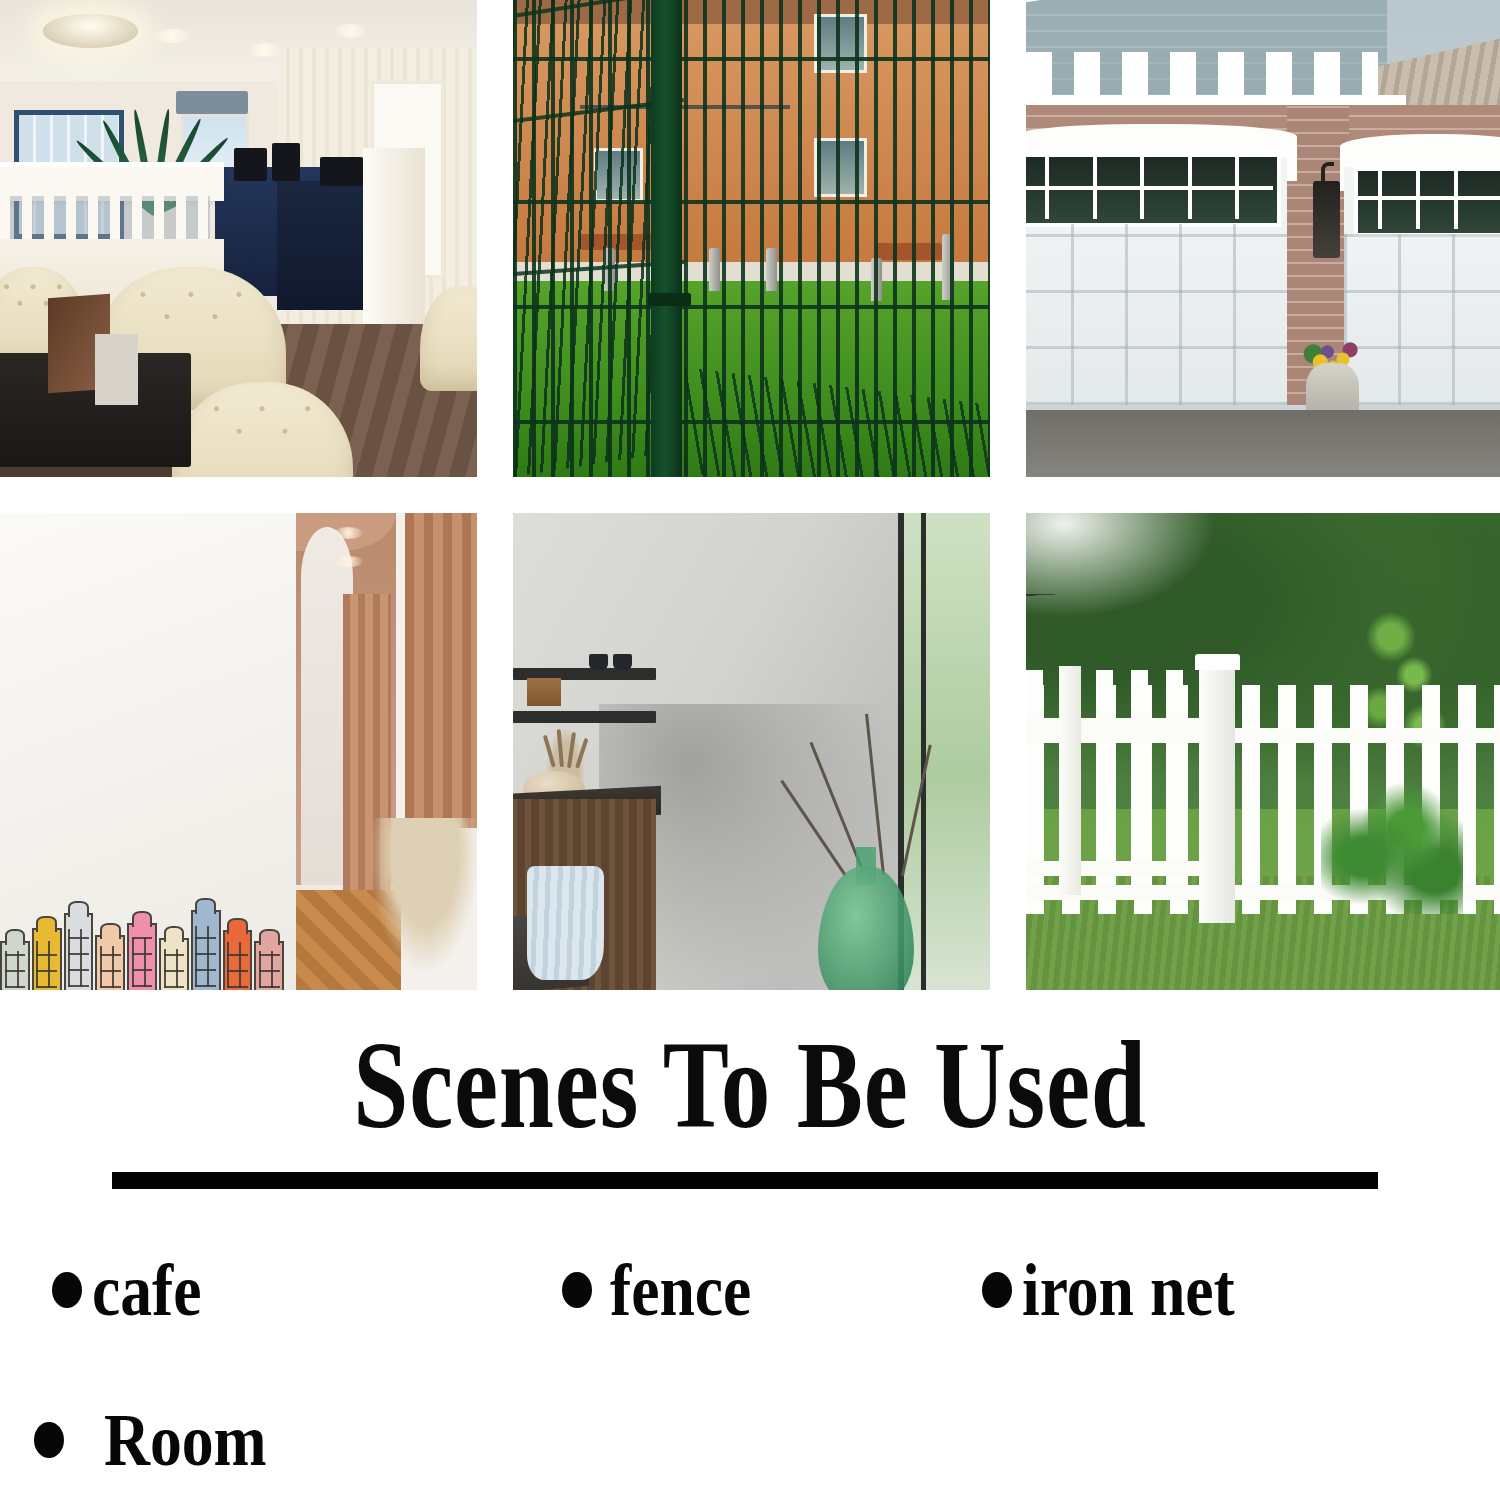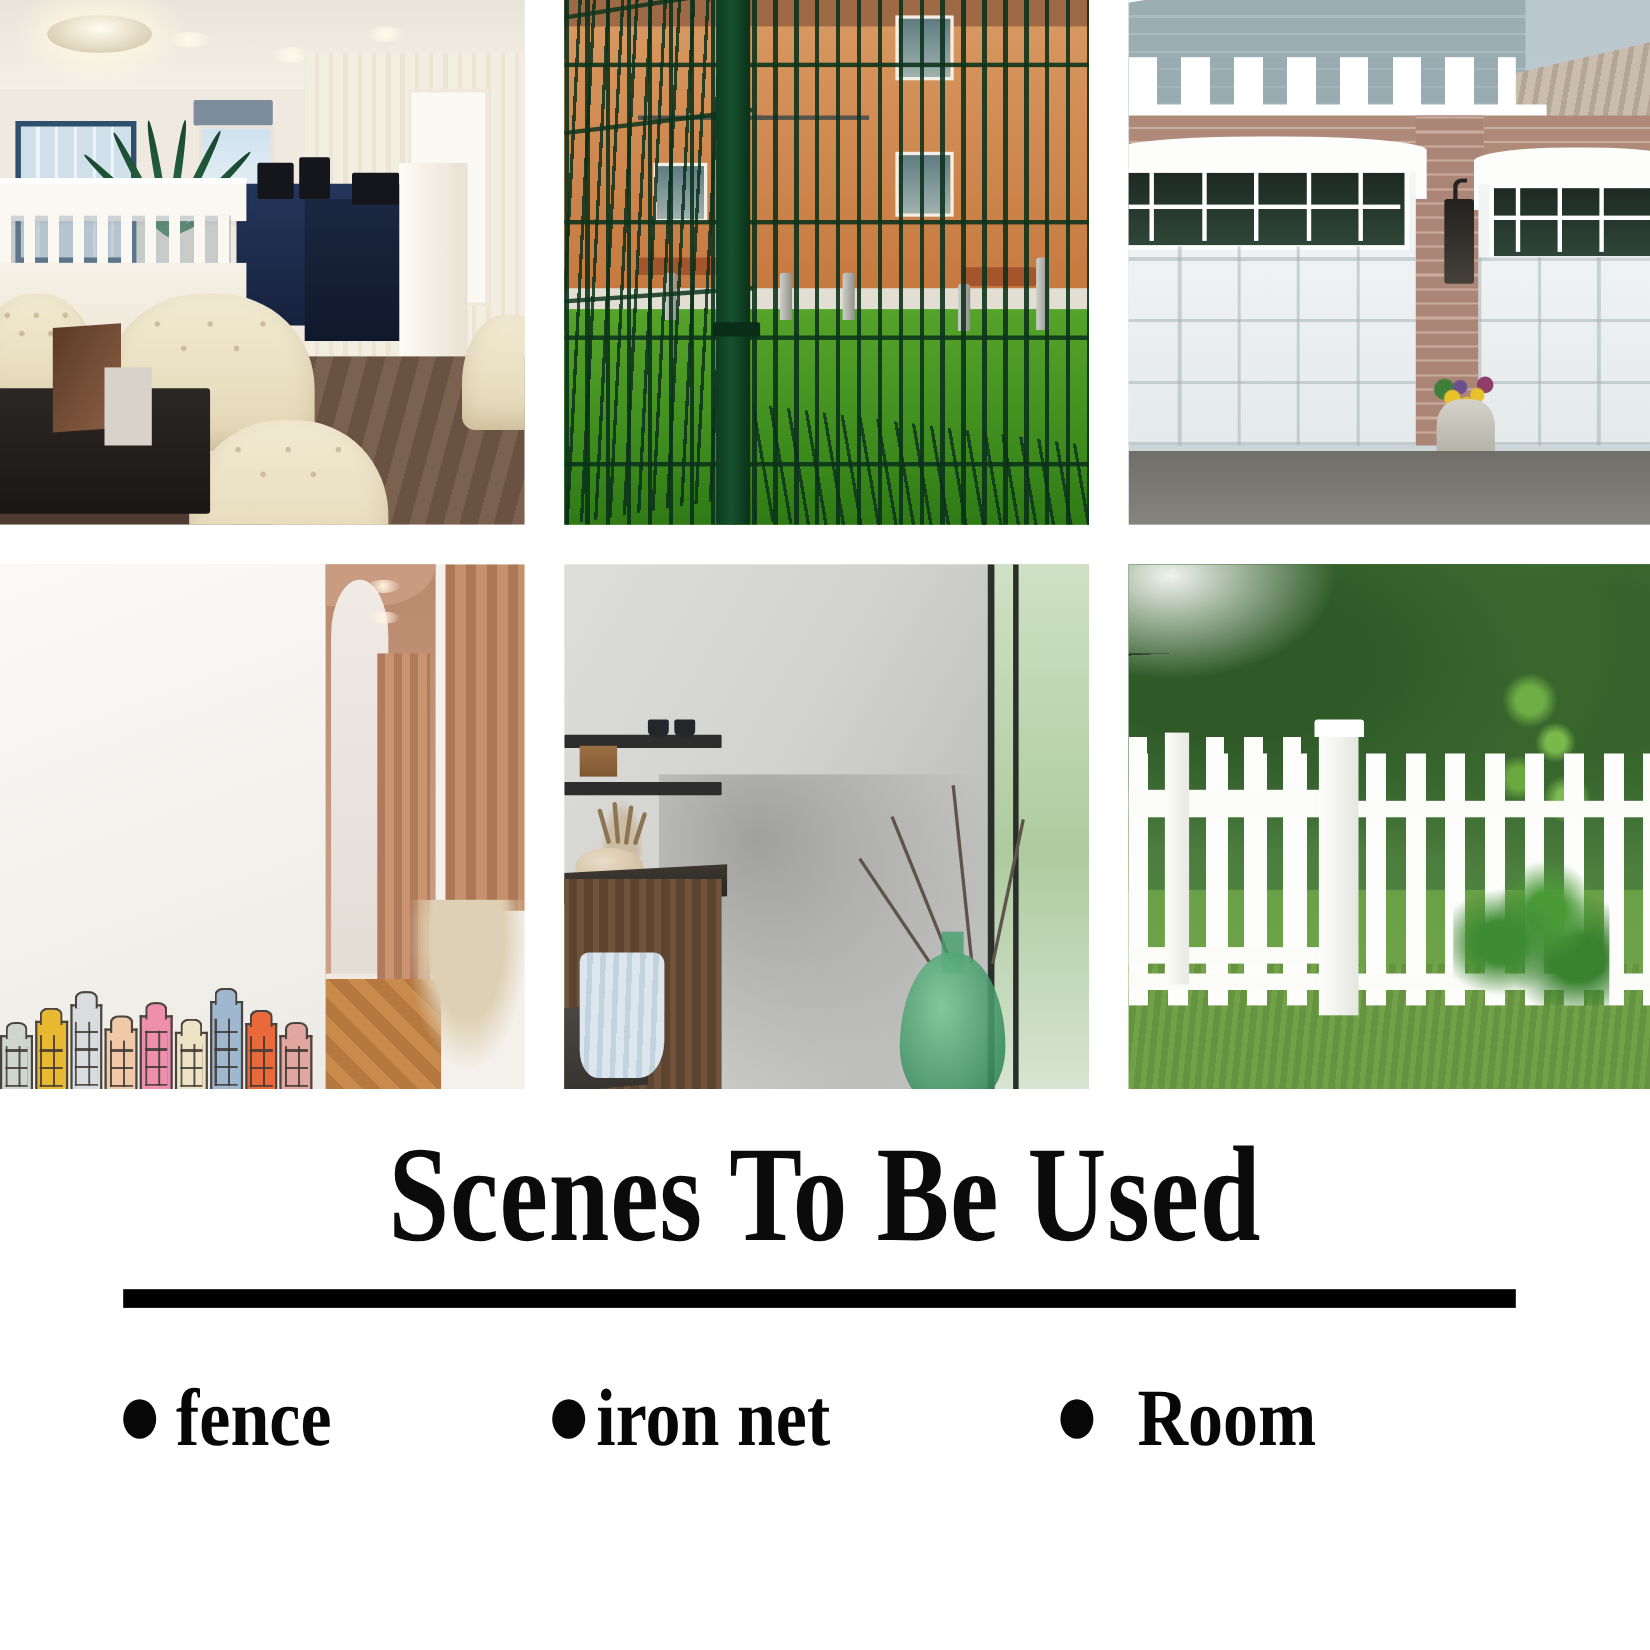--- a/index.html
+++ b/index.html
@@ -533,20 +533,24 @@
       <div class="cap"></div>
       <div class="vine"></div>
     </div>
 
   </div>
 
   <div class="title">Scenes To Be Used</div>
   <div class="rule"></div>
 
   <div class="list">
+    <div class="item c2">
+      <span class="dot gap-s"></span>
+      <span class="lbl">cafe</span>
+    </div>
     <div class="item c1">
       <span class="dot"></span>
       <span class="lbl">fence</span>
     </div>
     <div class="item c2">
       <span class="dot gap-s"></span>
       <span class="lbl">iron net</span>
     </div>
     <div class="item c3">
       <span class="dot gap-l"></span>

